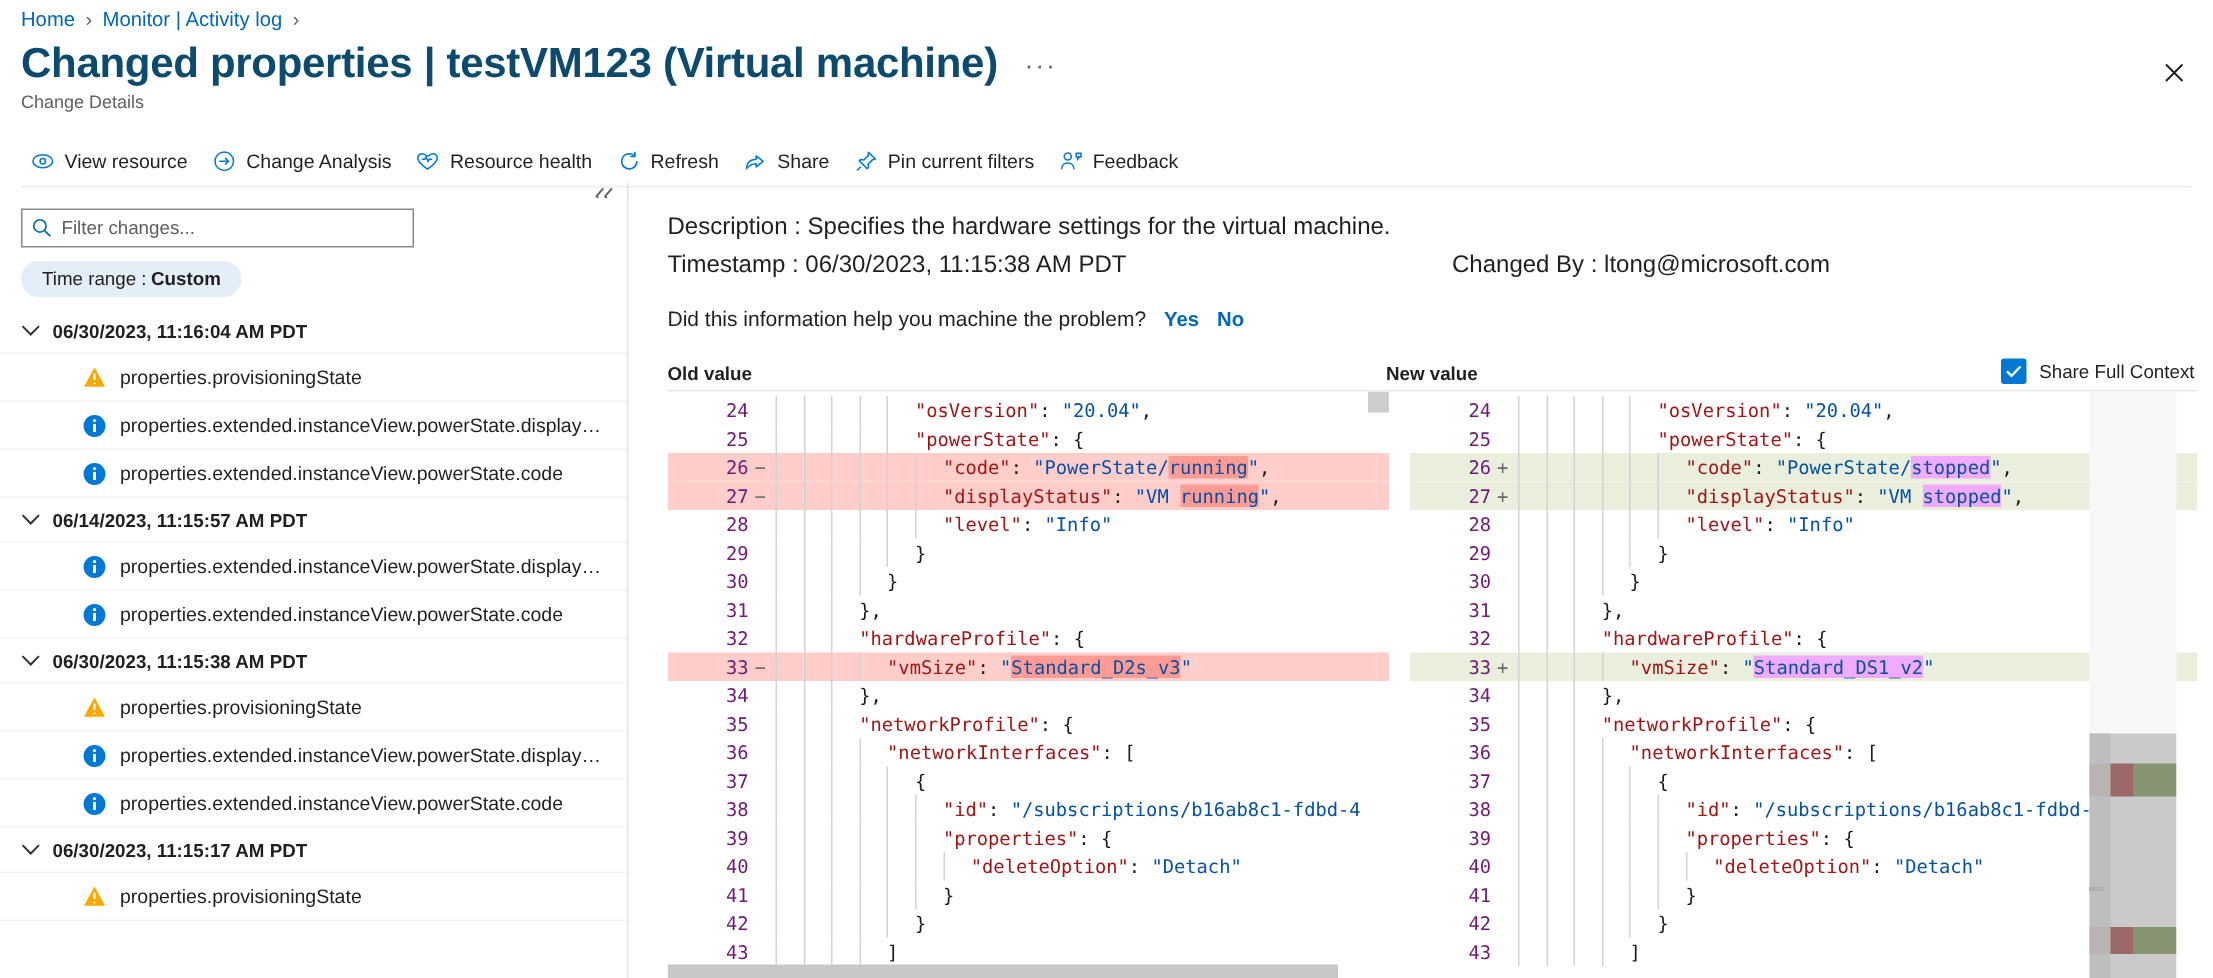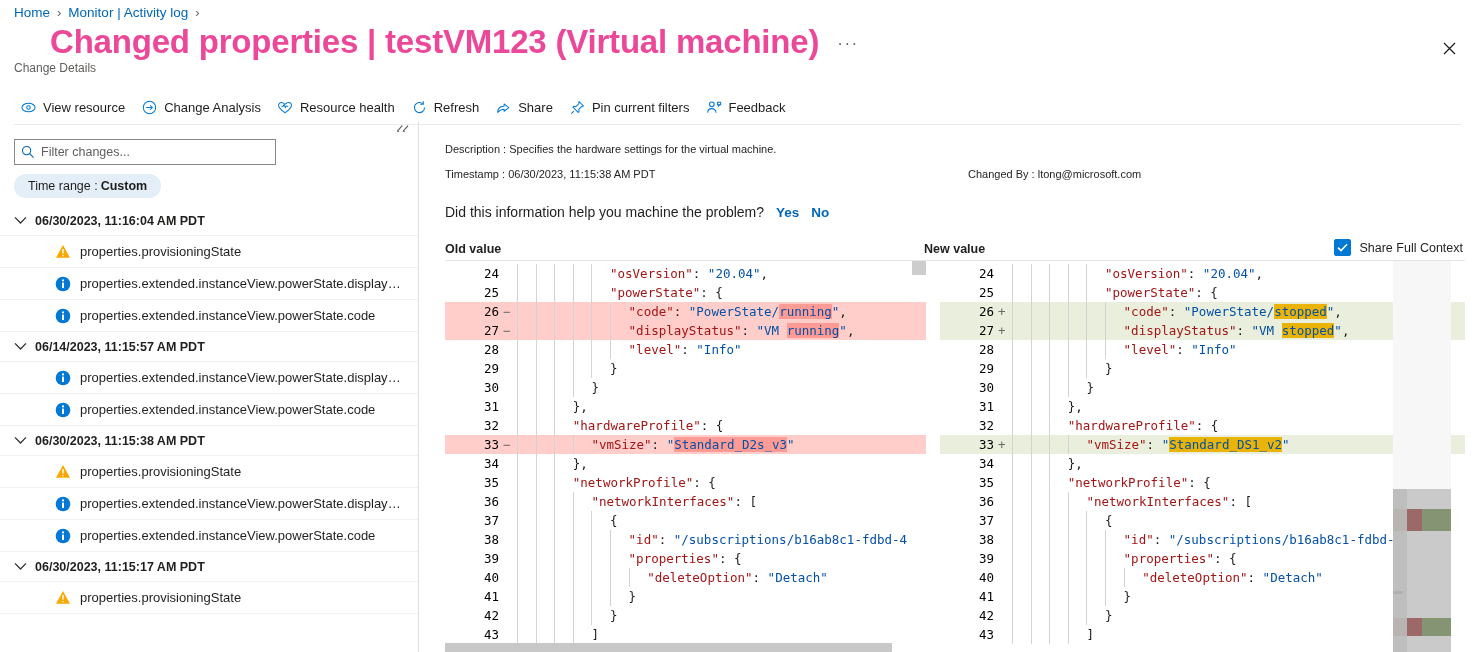--- a/index.html
+++ b/index.html
@@ -21,22 +21,22 @@
   }
   .crumb-link { color: #0067b8; cursor: pointer; white-space: nowrap; }
   .crumb-sep { color: #605e5c; font-size: 13px; }
 
   
   .title-row {
     position: absolute; left: 14px; top: 26px;
     display: flex; align-items: center; gap: 14px;
   }
   .page-title {
-    font-size: 33px; font-weight: 600; letter-spacing: -0.2px;
-    color: #ec4899; white-space: nowrap; line-height: 32px; margin-left: 36px;
+    font-size: 28px; font-weight: 600; letter-spacing: -0.2px;
+    color: #0c4a6e; white-space: nowrap; line-height: 32px;
   }
   .title-ellipsis {
     font-size: 17px; color: #605e5c; cursor: pointer;
     padding: 0 4px; letter-spacing: 1.5px; margin-top: 4px;
   }
   .subtitle {
     position: absolute; left: 14px; top: 60px;
     font-size: 12px; color: #605e5c; line-height: 16px;
   }
   .close-btn {
@@ -118,21 +118,21 @@
     overflow: hidden; text-overflow: ellipsis; max-width: 322px;
   }
   .ico-badge { width: 16px; height: 16px; flex: 0 0 auto; }
 
   
   .right-pane {
     position: absolute; left: 419px; top: 132px;
     width: 1056px; height: 520px; background: #fff;
   }
   .meta-line {
-    position: absolute; font-size: 11px; color: #201f1e; white-space: nowrap;
+    position: absolute; font-size: 16px; color: #201f1e; white-space: nowrap;
   }
   .meta-lbl { color: #201f1e; }
   .desc-line { left: 26px; top: 11px; }
   .ts-line { left: 26px; top: 36px; }
   .by-line { left: 549px; top: 36px; }
 
   .survey {
     position: absolute; left: 26px; top: 72px;
     display: flex; align-items: baseline; gap: 12px;
     font-size: 14px; color: #201f1e; white-space: nowrap;
@@ -172,40 +172,40 @@
 
   .code-rows { position: absolute; left: 0; top: -8px; width: 100%; }
   .crow {
     position: relative; height: 19px; line-height: 19px; white-space: pre;
     font-family: "DejaVu Sans Mono", monospace; font-size: 12.5px;
   }
   .crow.del { background: #ffcecb; }
   .crow.add { background: #e9efdc; }
   .gut {
     position: absolute; left: 0; top: 0; width: 58px; height: 19px;
-    text-align: right; color: #000000; font-size: 12.5px;
+    text-align: right; color: #701a75; font-size: 12.5px;
     font-family: "DejaVu Sans Mono", monospace; padding-right: 4px;
   }
   .sign {
     position: absolute; left: 58px; top: 0; width: 12px; height: 19px;
     color: #6a6a6a; font-family: "DejaVu Sans Mono", monospace; font-size: 12.5px;
   }
   .ctext { position: absolute; left: 72px; top: 0; white-space: pre; }
 
   
   .iguide {
     position: absolute; top: 0; width: 1px; height: 19px; background: #d3d3d3;
   }
 
   
   .t-key  { color: #a31515; }
   .t-str  { color: #0451a5; }
   .t-pun  { color: #1b1a19; }
   .hl-del { background: #ff9b95; }
-  .hl-add { background: #eab308; text-align: center; }
+  .hl-add { background: #f0abfc; text-align: center; }
 
   
   .vsb {
     position: absolute; right: 0; top: 0; width: 14px; height: 392px;
     background: transparent;
   }
   .vsb-thumb {
     position: absolute; right: 0; width: 14px; background: #c8c8c8; opacity: .9;
   }
   .hsb-thumb {

